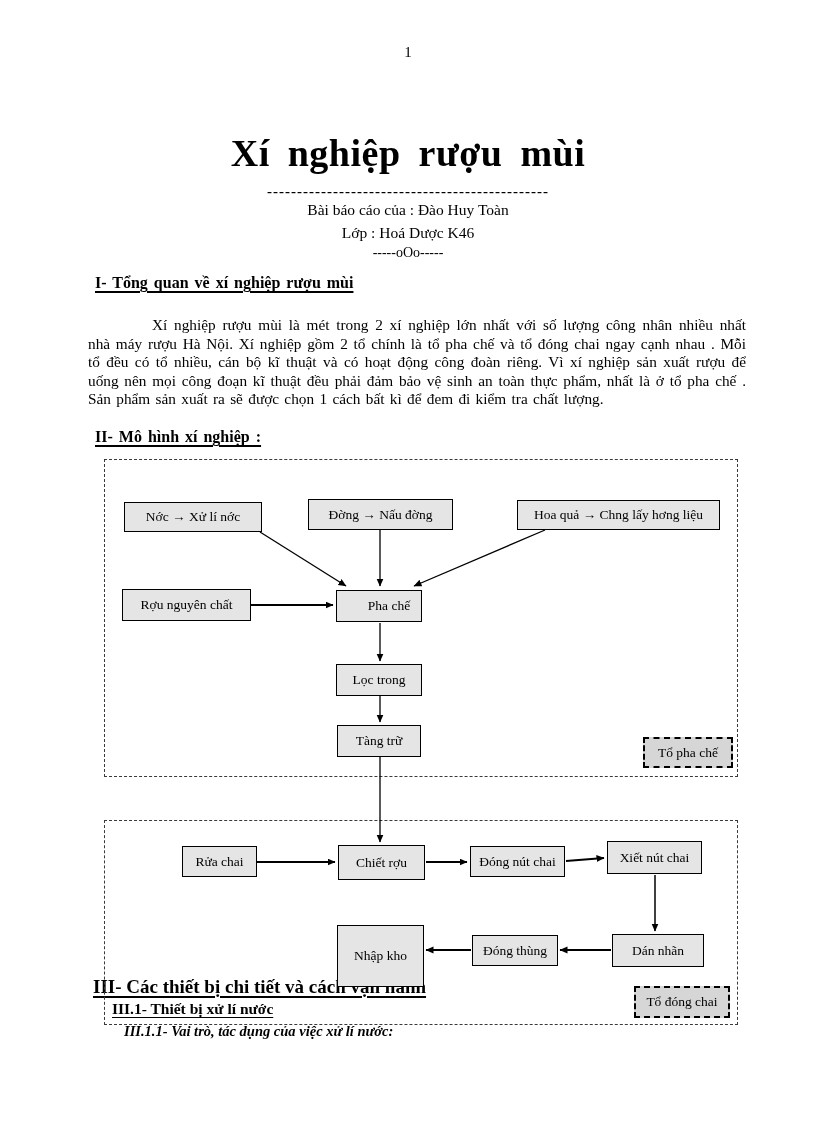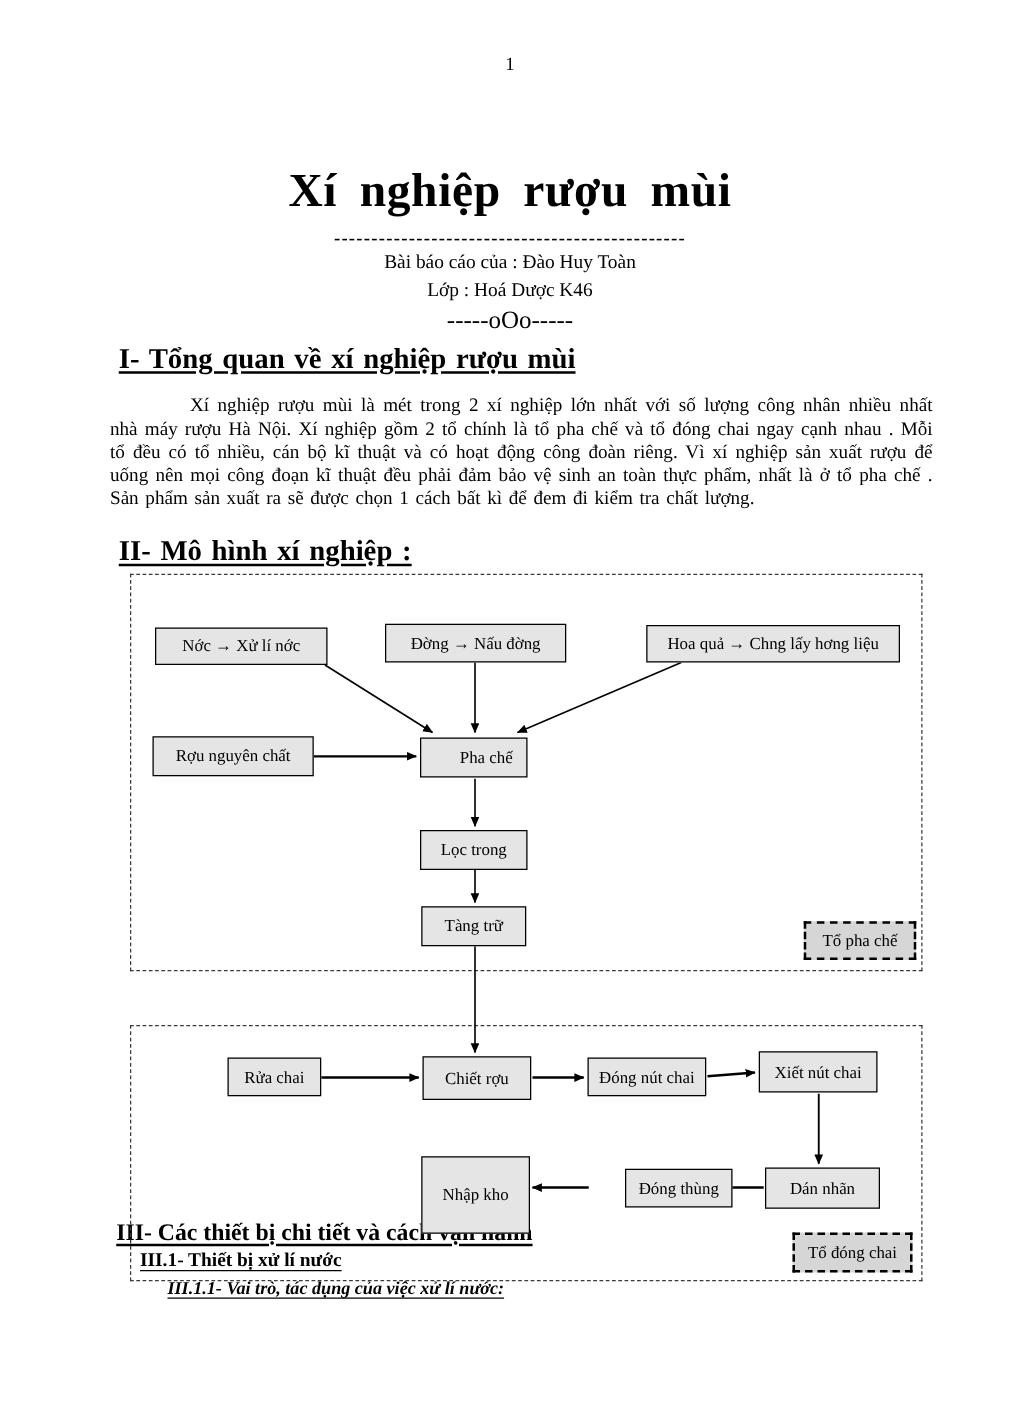--- a/index.html
+++ b/index.html
@@ -13,23 +13,23 @@
   }
   .abs{position:absolute;}
   .center{left:0;width:816px;text-align:center;}
 
   .pagenum{top:44px;font-size:15px;}
   .doc-title{top:131px;font-size:38px;font-weight:bold;word-spacing:8px;letter-spacing:0.5px;}
   .divider{top:183px;font-size:15px;letter-spacing:1px;font-weight:bold;}
   .sub{font-size:15.5px;}
   .author{top:201px;}
   .classline{top:224px;}
-  .ornament{top:245px;font-size:20px;}
+  .ornament{top:245px;font-size:14px;}
 
-  .h1{font-size:23px;font-weight:bold;text-decoration:underline;text-underline-offset:3px;text-decoration-thickness:1.5px;word-spacing:2px;}
+  .h1{font-size:16px;font-weight:bold;text-decoration:underline;text-underline-offset:3px;text-decoration-thickness:1.5px;word-spacing:2px;}
   .h1-pos{top:274px;left:95px;}
   .h2-pos{top:428px;left:95px;}
 
   .para{top:316px;left:88px;width:658px;font-size:15.3px;line-height:18.6px;word-spacing:1.5px;}
   .pline{width:100%;}
   .just{text-align:justify;text-align-last:justify;}
   .indent{padding-left:64px;width:594px;}
 
   
   .dcontainer{border:1px dashed #3a3a3a;background:transparent;z-index:2;}
@@ -50,39 +50,39 @@
   .b-fruit{left:517px;top:500px;width:203px;height:30px;}
   .b-alcohol{left:122px;top:589px;width:129px;height:32px;}
   .b-blend{left:336px;top:590px;width:86px;height:32px;padding-left:20px;}
   .b-filter{left:336px;top:664px;width:86px;height:32px;}
   .b-storage{left:337px;top:725px;width:84px;height:32px;}
   .b-wash{left:182px;top:846px;width:75px;height:31px;}
   .b-fill{left:338px;top:845px;width:87px;height:35px;}
   .b-cap{left:470px;top:846px;width:95px;height:31px;}
   .b-tighten{left:607px;top:841px;width:95px;height:33px;}
   .b-label{left:612px;top:934px;width:92px;height:33px;}
-  .b-pack{left:500px;top:935px;width:86px;height:31px;}
+  .b-pack{left:472px;top:935px;width:86px;height:31px;}
   .b-warehouse{left:337px;top:925px;width:87px;height:62px;font-weight:normal;}
 
   
   .gbox{
     z-index:4;
     border:2px dashed #000;
     display:flex;align-items:center;justify-content:center;
     font-size:13.5px;box-sizing:border-box;white-space:nowrap;
   }
   .g1{left:643px;top:737px;width:90px;height:31px;}
   .g2{left:634px;top:986px;width:96px;height:32px;}
 
   .arrows{left:95px;top:455px;z-index:3;pointer-events:none;}
 
   
   .h3{top:976px;left:93px;font-size:19px;font-weight:bold;text-decoration:underline;text-decoration-thickness:2px;text-underline-offset:3px;z-index:1;}
   .h31{top:1000px;left:112px;font-size:15.5px;font-weight:bold;text-decoration:underline;text-underline-offset:3px;z-index:1;}
-  .h311{top:1023px;left:134px;font-size:14.5px;font-weight:bold;font-style:italic;text-decoration:underline;text-underline-offset:3px;z-index:1;}
+  .h311{top:1023px;left:124px;font-size:14.5px;font-weight:bold;font-style:italic;text-underline-offset:3px;z-index:1;}
 </style>
 </head>
 <body>
 
 <div class="page">
 
   <div class="abs center pagenum">1</div>
   <div class="abs center doc-title">Xí nghiệp rượu mùi</div>
   <div class="abs center divider">-----------------------------------------------</div>
   <div class="abs center sub author">Bài báo cáo của : Đào Huy Toàn</div>

